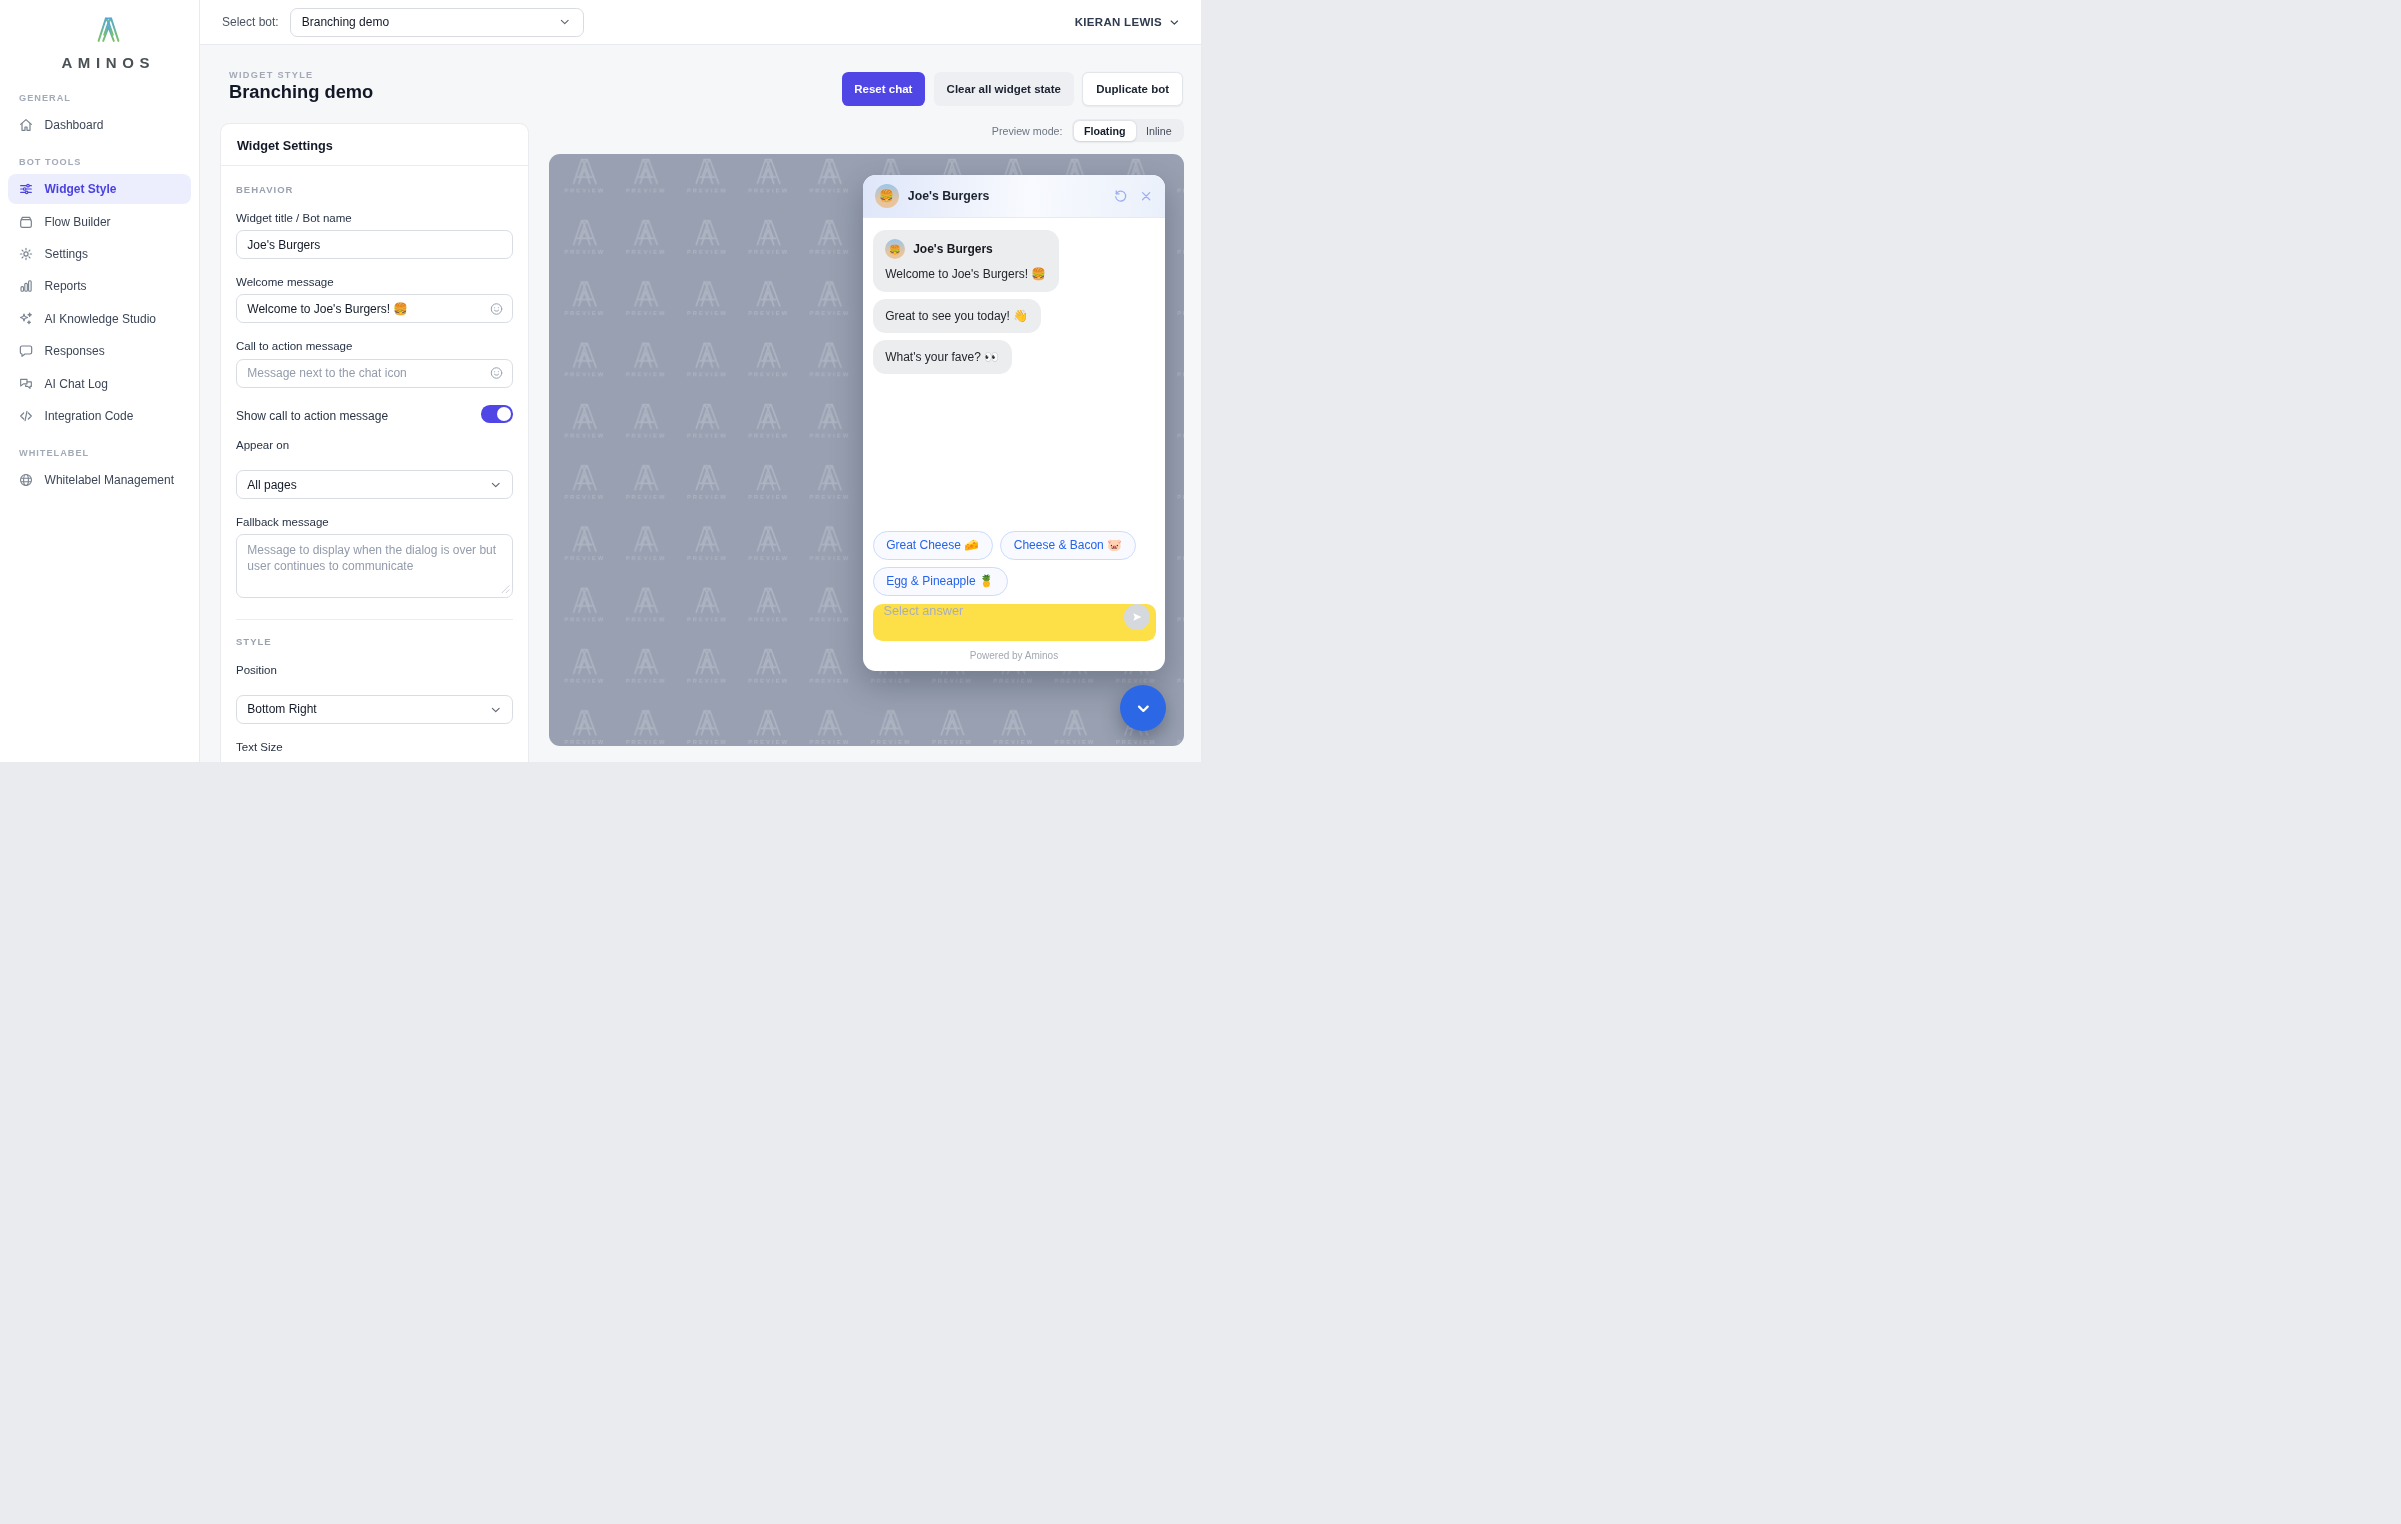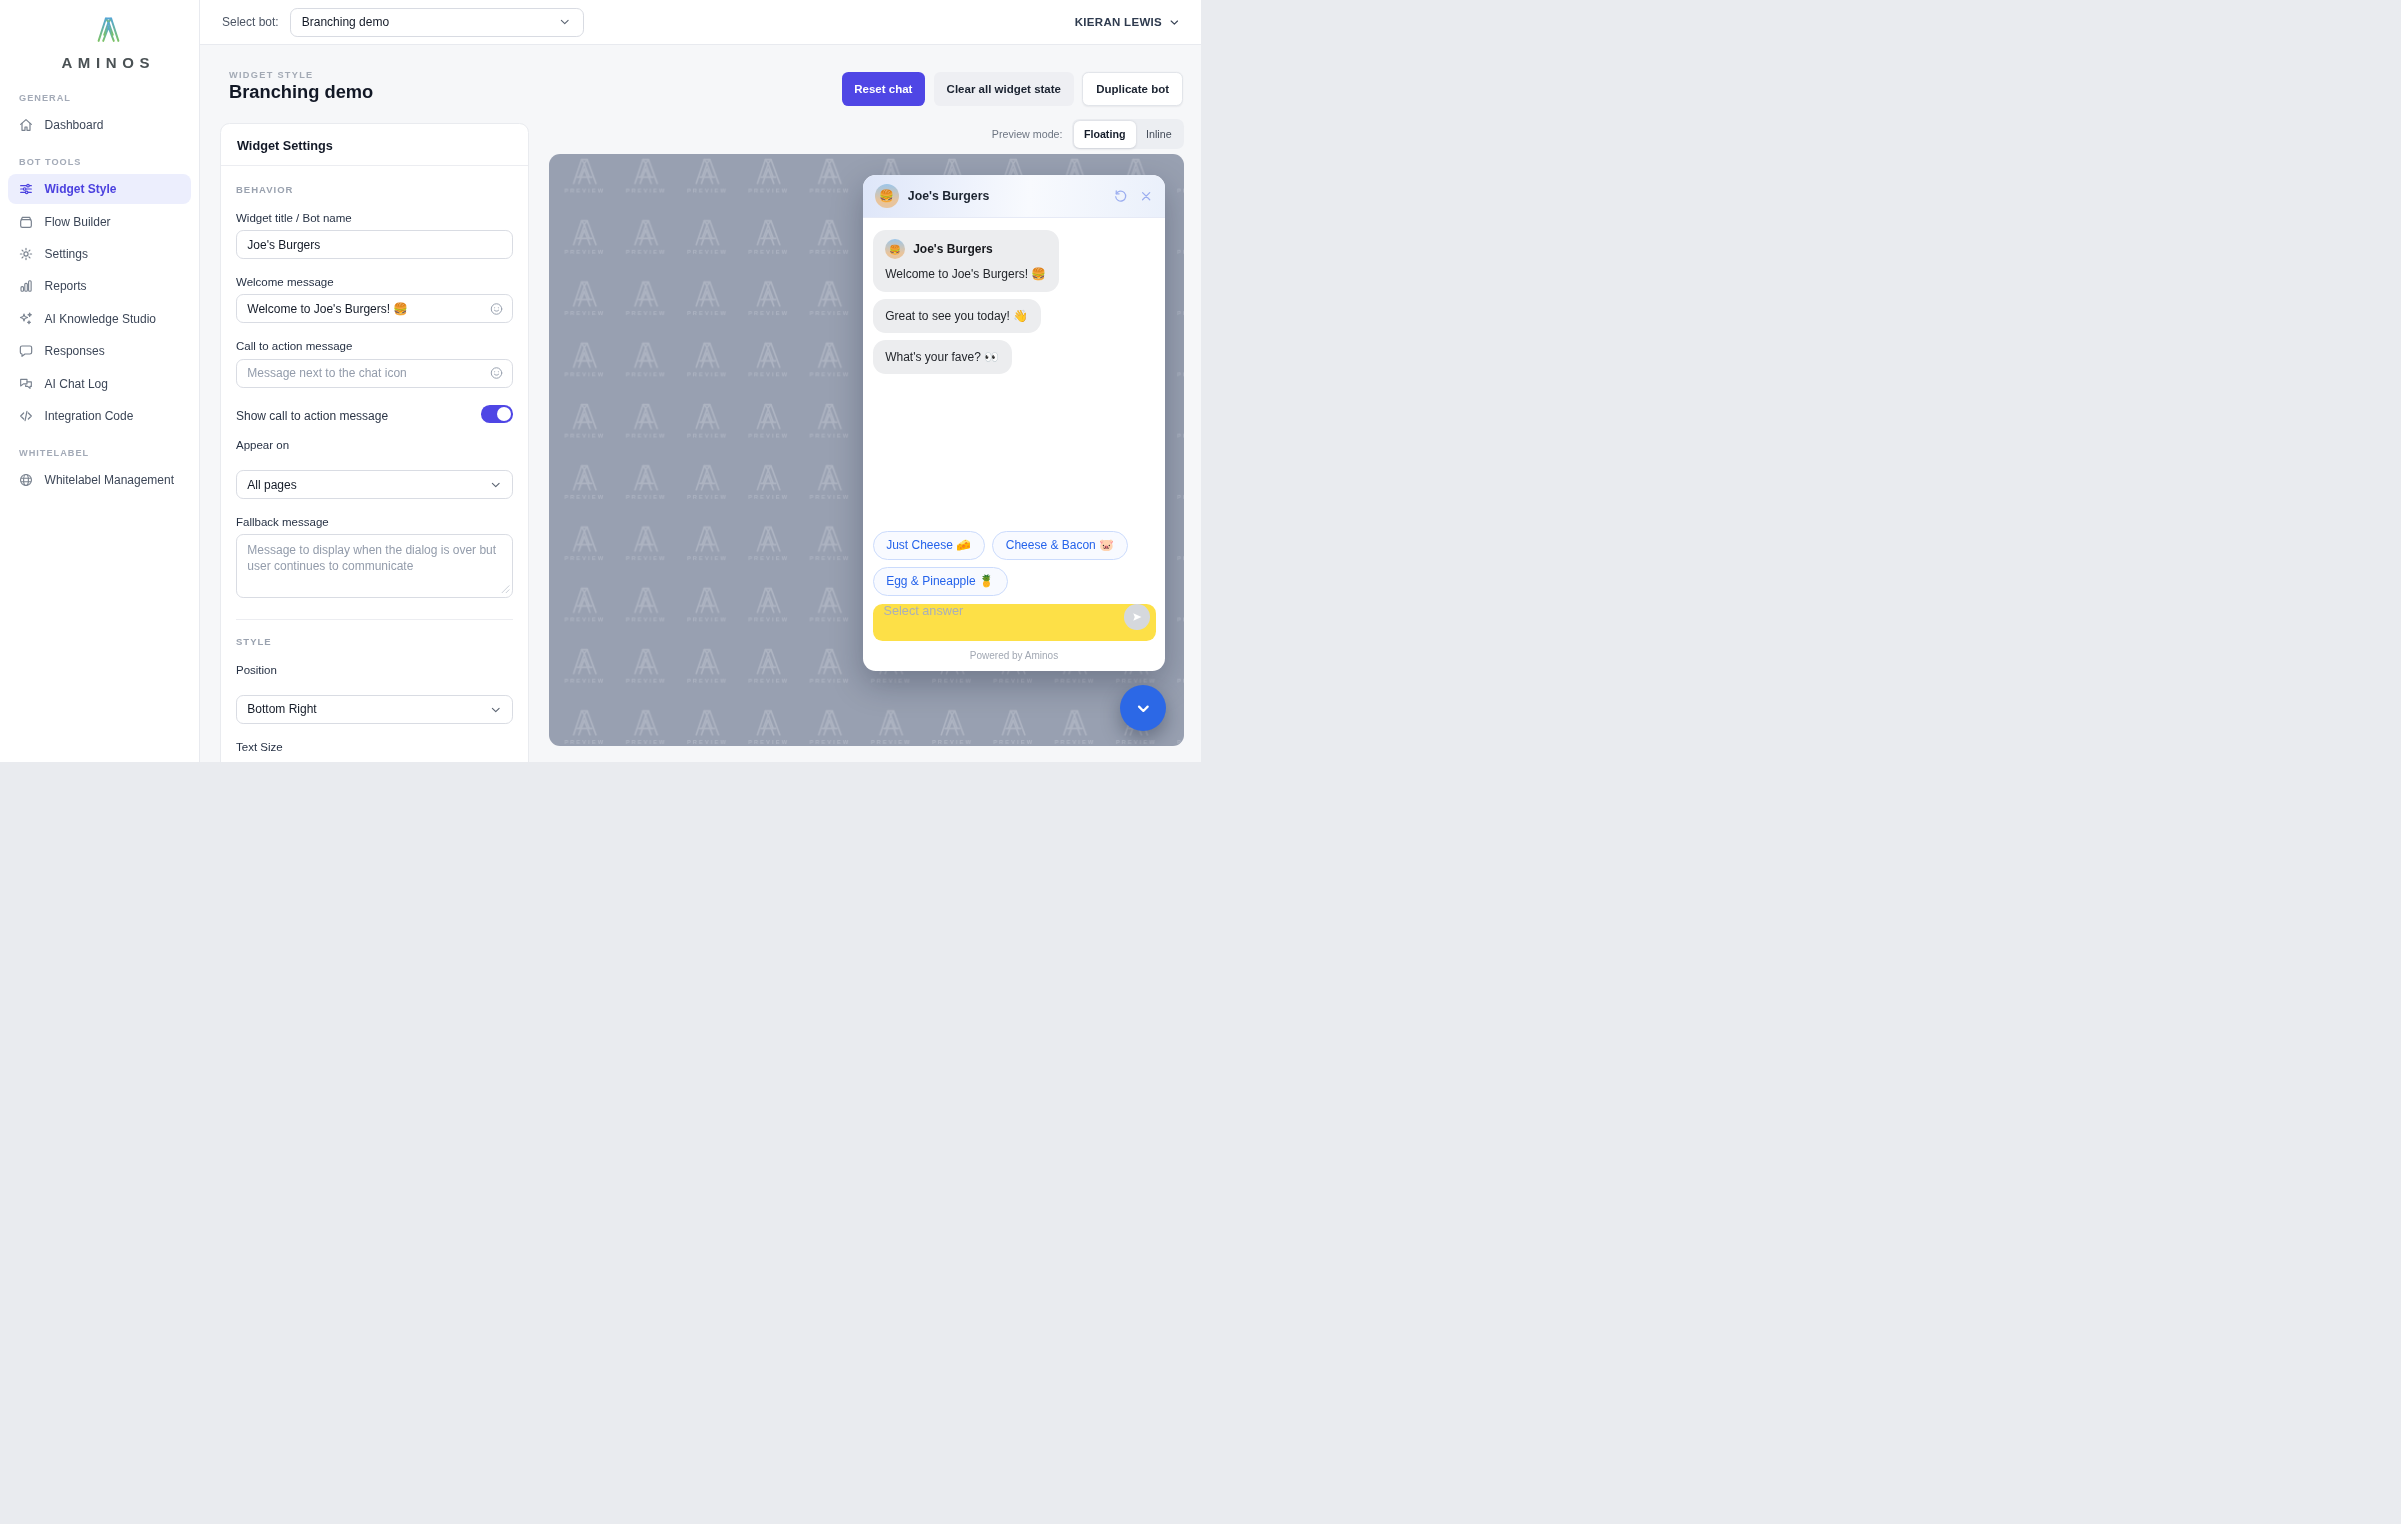--- a/index.html
+++ b/index.html
@@ -30,21 +30,21 @@
   .page-title { position:absolute; left:29px; top:81px; font-size:18.3px; font-weight:700; color:#121826; }
   .head-buttons { position:absolute; right:18.3px; top:72px; display:flex; gap:8.8px; }
   .btn { height:34px; padding:0 12.7px; border:none; border-radius:6.4px; font-family:inherit; font-size:11.5px; font-weight:600; display:inline-flex; align-items:center; cursor:pointer; }
   .btn-primary { background:#4F46E5; color:#fff; }
   .btn-soft { background:#EEEFF3; color:#1A2230; }
   .btn-outline { background:#fff; border:0.8px solid #E2E5EA; color:#1A2230; box-shadow:0 0.8px 1.6px rgba(16,24,40,.06); }
 
   .preview-mode-row { position:absolute; right:17.5px; top:119px; display:flex; align-items:center; gap:9.5px; }
   .preview-mode-label { font-size:10.7px; color:#6E7683; }
   .segmented { background:#ECEEF2; border-radius:7.2px; padding:1.6px; display:flex; }
-  .seg { height:27px; padding:0 10.3px; font-size:10.7px; display:flex; align-items:center; border-radius:5.6px; color:#454D5A; cursor:pointer; }
+  .seg { height:20px; padding:0 10.3px; font-size:10.7px; display:flex; align-items:center; border-radius:5.6px; color:#454D5A; cursor:pointer; }
   .seg.active { background:#fff; font-weight:600; color:#141C2A; box-shadow:0 0.8px 2.4px rgba(16,24,40,.14); }
 
   
   .panel { position:absolute; left:20px; top:123px; width:309px; height:660px; background:#fff; border:0.8px solid #E9EBEF; border-radius:9.5px; z-index:2; }
   .panel-header { padding:15px 16px 12px; border-bottom:0.8px solid #ECEDF1; font-size:12.7px; font-weight:700; color:#121826; }
   .panel-body { padding:1.6px 15px 0; }
   .sect-label { margin-top:16.7px; font-size:9.5px; font-weight:700; letter-spacing:1px; color:#9AA2AF; }
   .field-label { margin:16.7px 0 6.4px; font-size:11.5px; font-weight:500; color:#273245; }
   .input-wrap { position:relative; }
   .tin { width:100%; height:29px; border:0.8px solid #D9DCE3; border-radius:7.2px; padding:0 10.3px; font-family:inherit; font-size:12px; color:#141B28; background:#fff; outline:none; }
@@ -359,21 +359,21 @@
                   <span>🍔</span>
                 </div>
               <span class="sender-name">Joe's Burgers</span>
             </div>
             <div class="bubble-text">Welcome to Joe's Burgers! 🍔</div>
           </div>
           <div class="bubble plain">Great to see you today! 👋</div>
           <div class="bubble plain">What's your fave? 👀</div>
 
           <div class="chips">
-            <div class="chip">Just Cheese 🧀</div>
+            <div class="chip">Great Cheese 🧀</div>
             <div class="chip">Cheese &amp; Bacon 🐷</div>
             <div class="chip">Egg &amp; Pineapple 🍍</div>
           </div>
 
           <div class="chat-input-row">
             <input class="chat-input" placeholder="Select answer" style="">
             <div class="send-btn">
               <svg width="12" height="12" viewBox="0 0 24 24">
                   <path d="M4.5 19.5L21 12 4.5 4.5l3 7.5z" fill="#fff"></path>
                 </svg>

